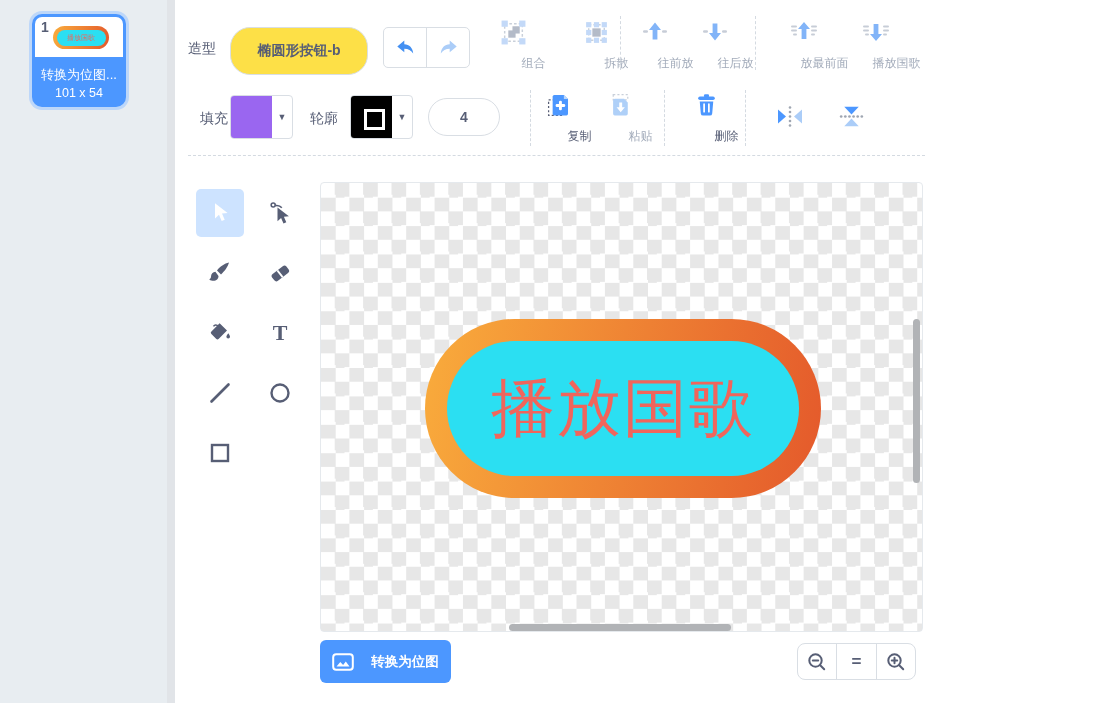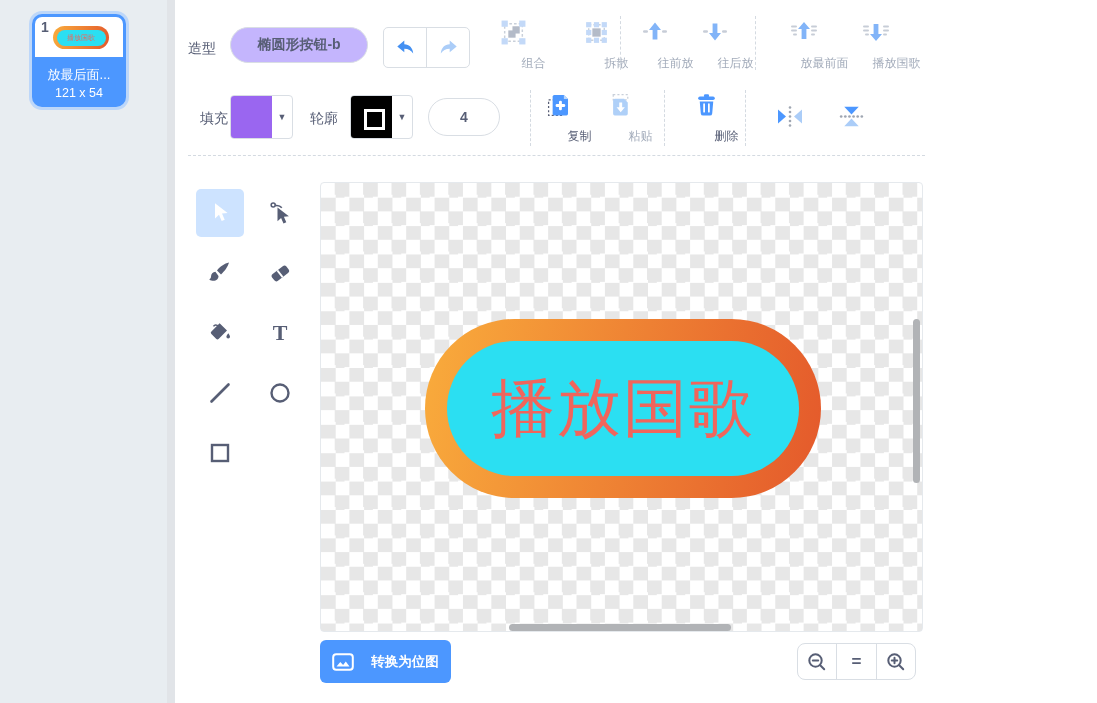--- a/index.html
+++ b/index.html
@@ -62,24 +62,24 @@
 
   
   .main { position: relative; flex: 1; background: #fff; }
 
   .rowlabel { position: absolute; font-size: 14px; color: var(--c-ink,#575E75); }
   .lbl-costume { left: 13px; top: 40px; }
   .lbl-fill { left: 25px; top: 110px; }
   .lbl-outline { left: 135px; top: 110px; text-align: right; }
 
   .name-input {
-    position: absolute; left: 55px; top: 27px; width: 138px; height: 36px;
+    position: absolute; left: 55px; top: 27px; width: 138px; height: 48px;
     border: 1px solid #D9DEE4; border-radius: 20px;
     text-align: center; font-weight: bold; font-size: 14px;
-    color: var(--c-ink,#575E75); outline: none; background: #c4b5fd;
+    color: var(--c-ink,#575E75); outline: none; background: #fde047;
     font-family: "Liberation Sans", sans-serif;
   }
 
   .undo-redo {
     position: absolute; left: 208px; top: 27px; width: 87px; height: 41px;
     border: 1px solid #D9DEE4; border-radius: 5px; display: flex; background: #fff;
   }
   .ur-btn { flex: 1; display: flex; align-items: center; justify-content: center; cursor: pointer; }
   .ur-btn + .ur-btn { border-left: 1px solid #D9DEE4; }
 
@@ -186,22 +186,22 @@
   <aside class="sidebar">
     <div class="costume-card">
       <div class="card-top">
         <span class="card-num">1</span>
         <div class="mini-pill">
           <div class="mini-inner">
             <span>播放国歌</span>
           </div>
         </div>
       </div>
-      <div class="card-name">放最后面...</div>
-      <div class="card-size">121 x 54</div>
+      <div class="card-name">转换为位图...</div>
+      <div class="card-size">101 x 54</div>
     </div>
   </aside>
   <div class="side-divider"></div>
 
   <main class="main">
 
     <span class="rowlabel lbl-costume">造型</span>
     <input class="name-input" value="椭圆形按钮-b" style="">
 
     <div class="undo-redo">

